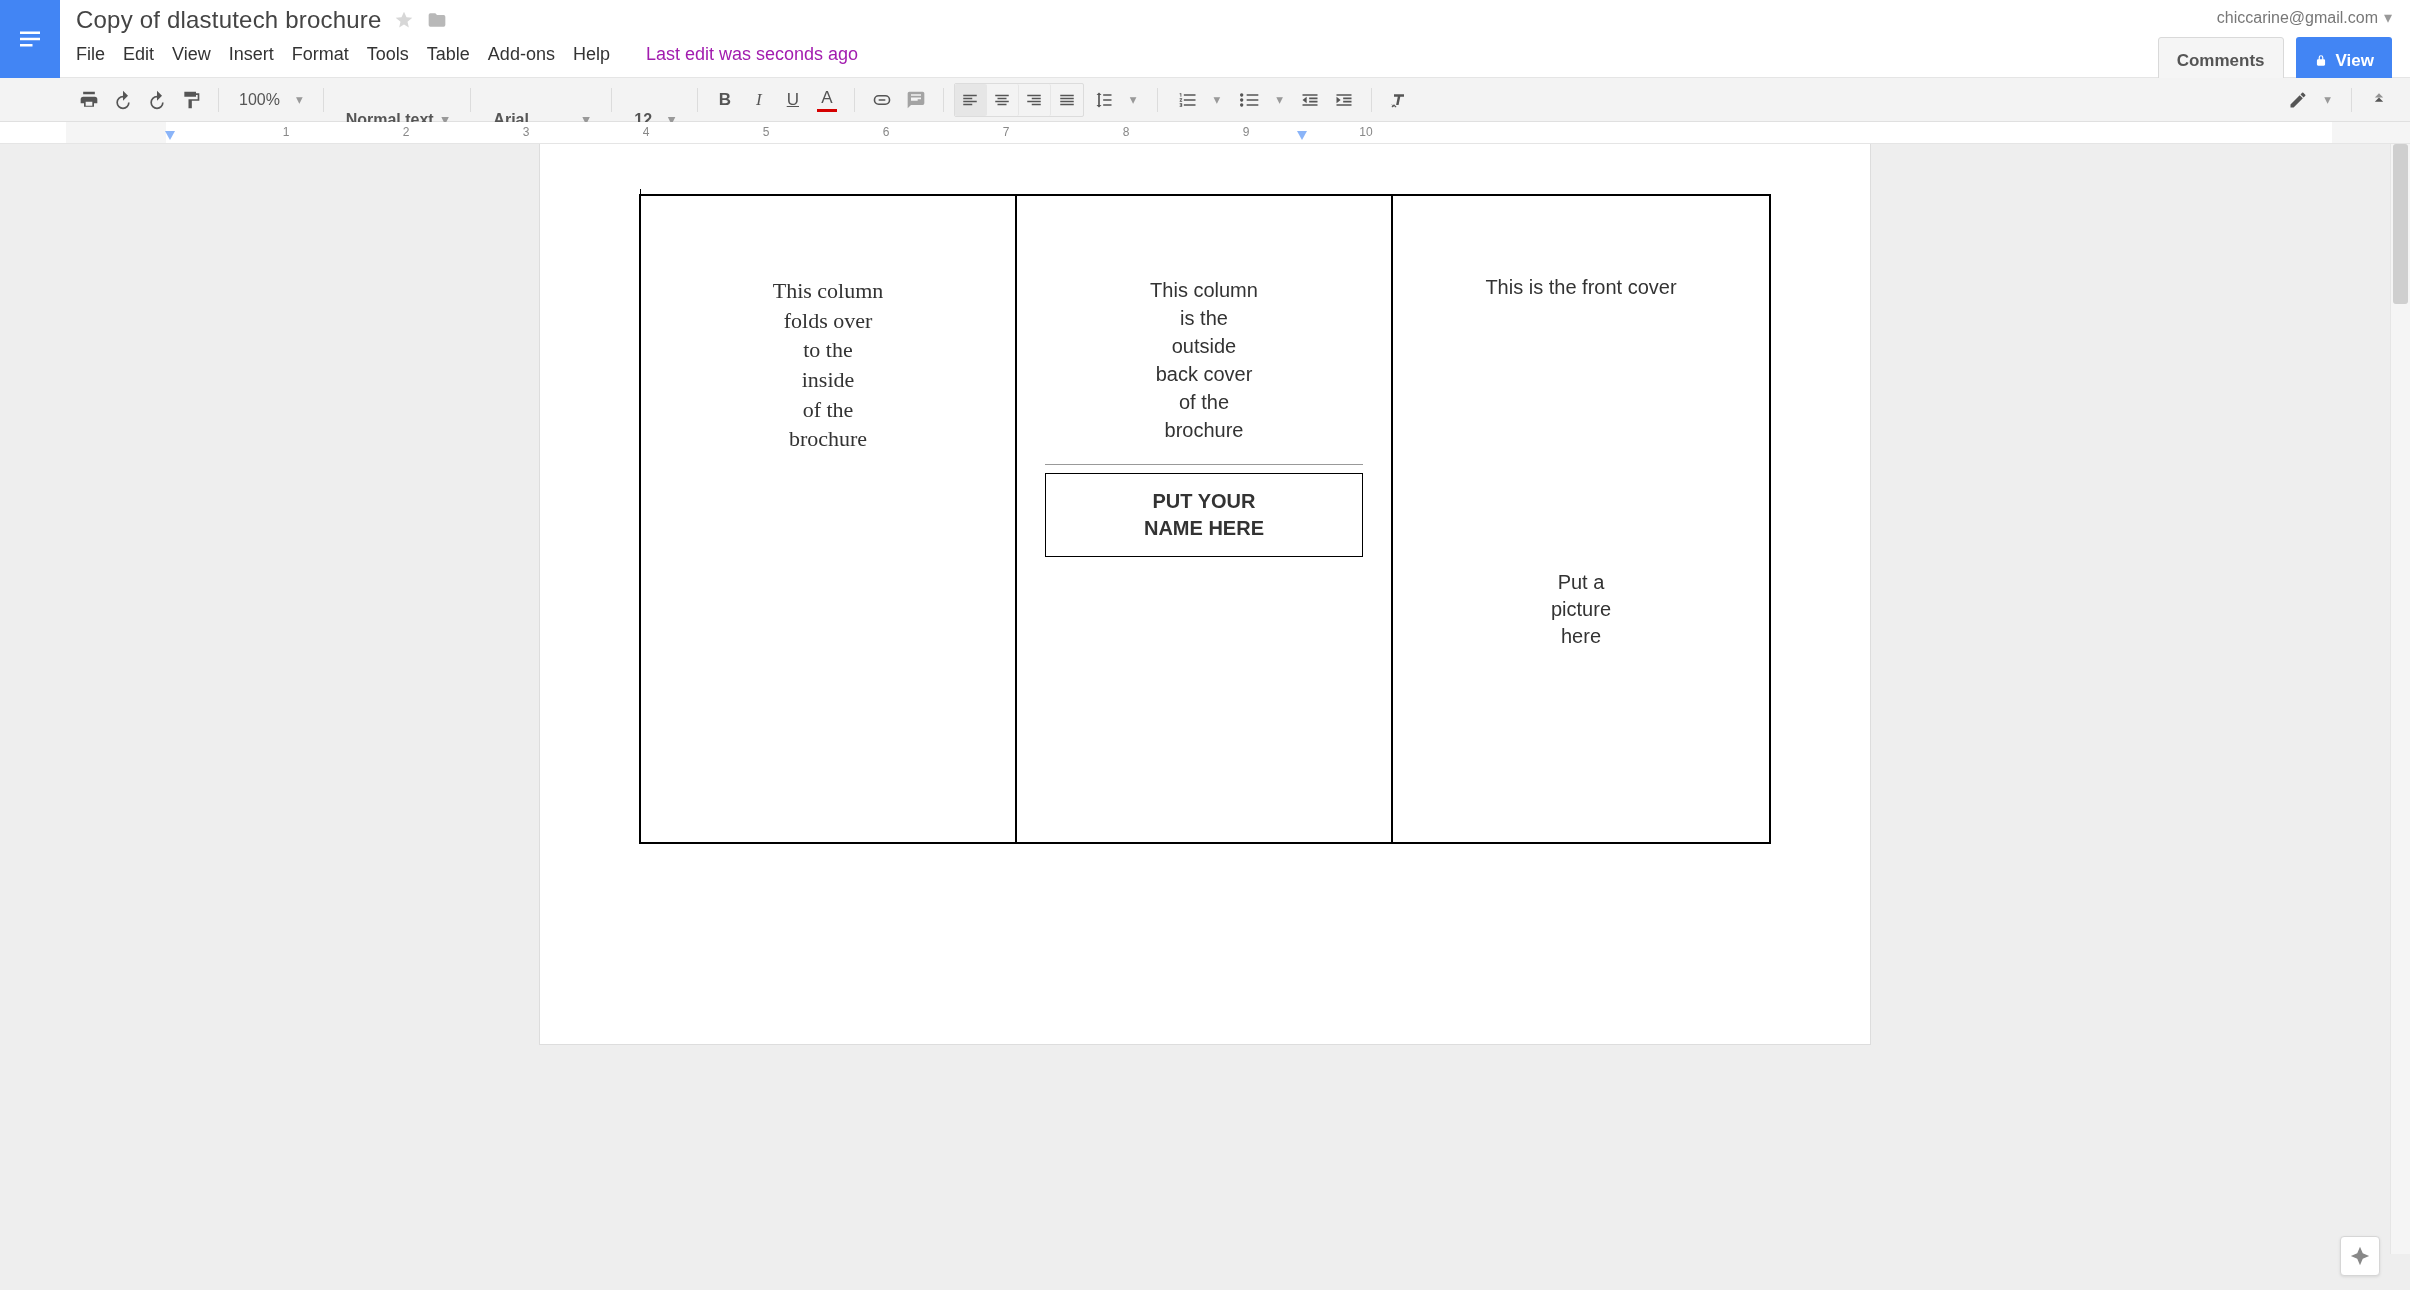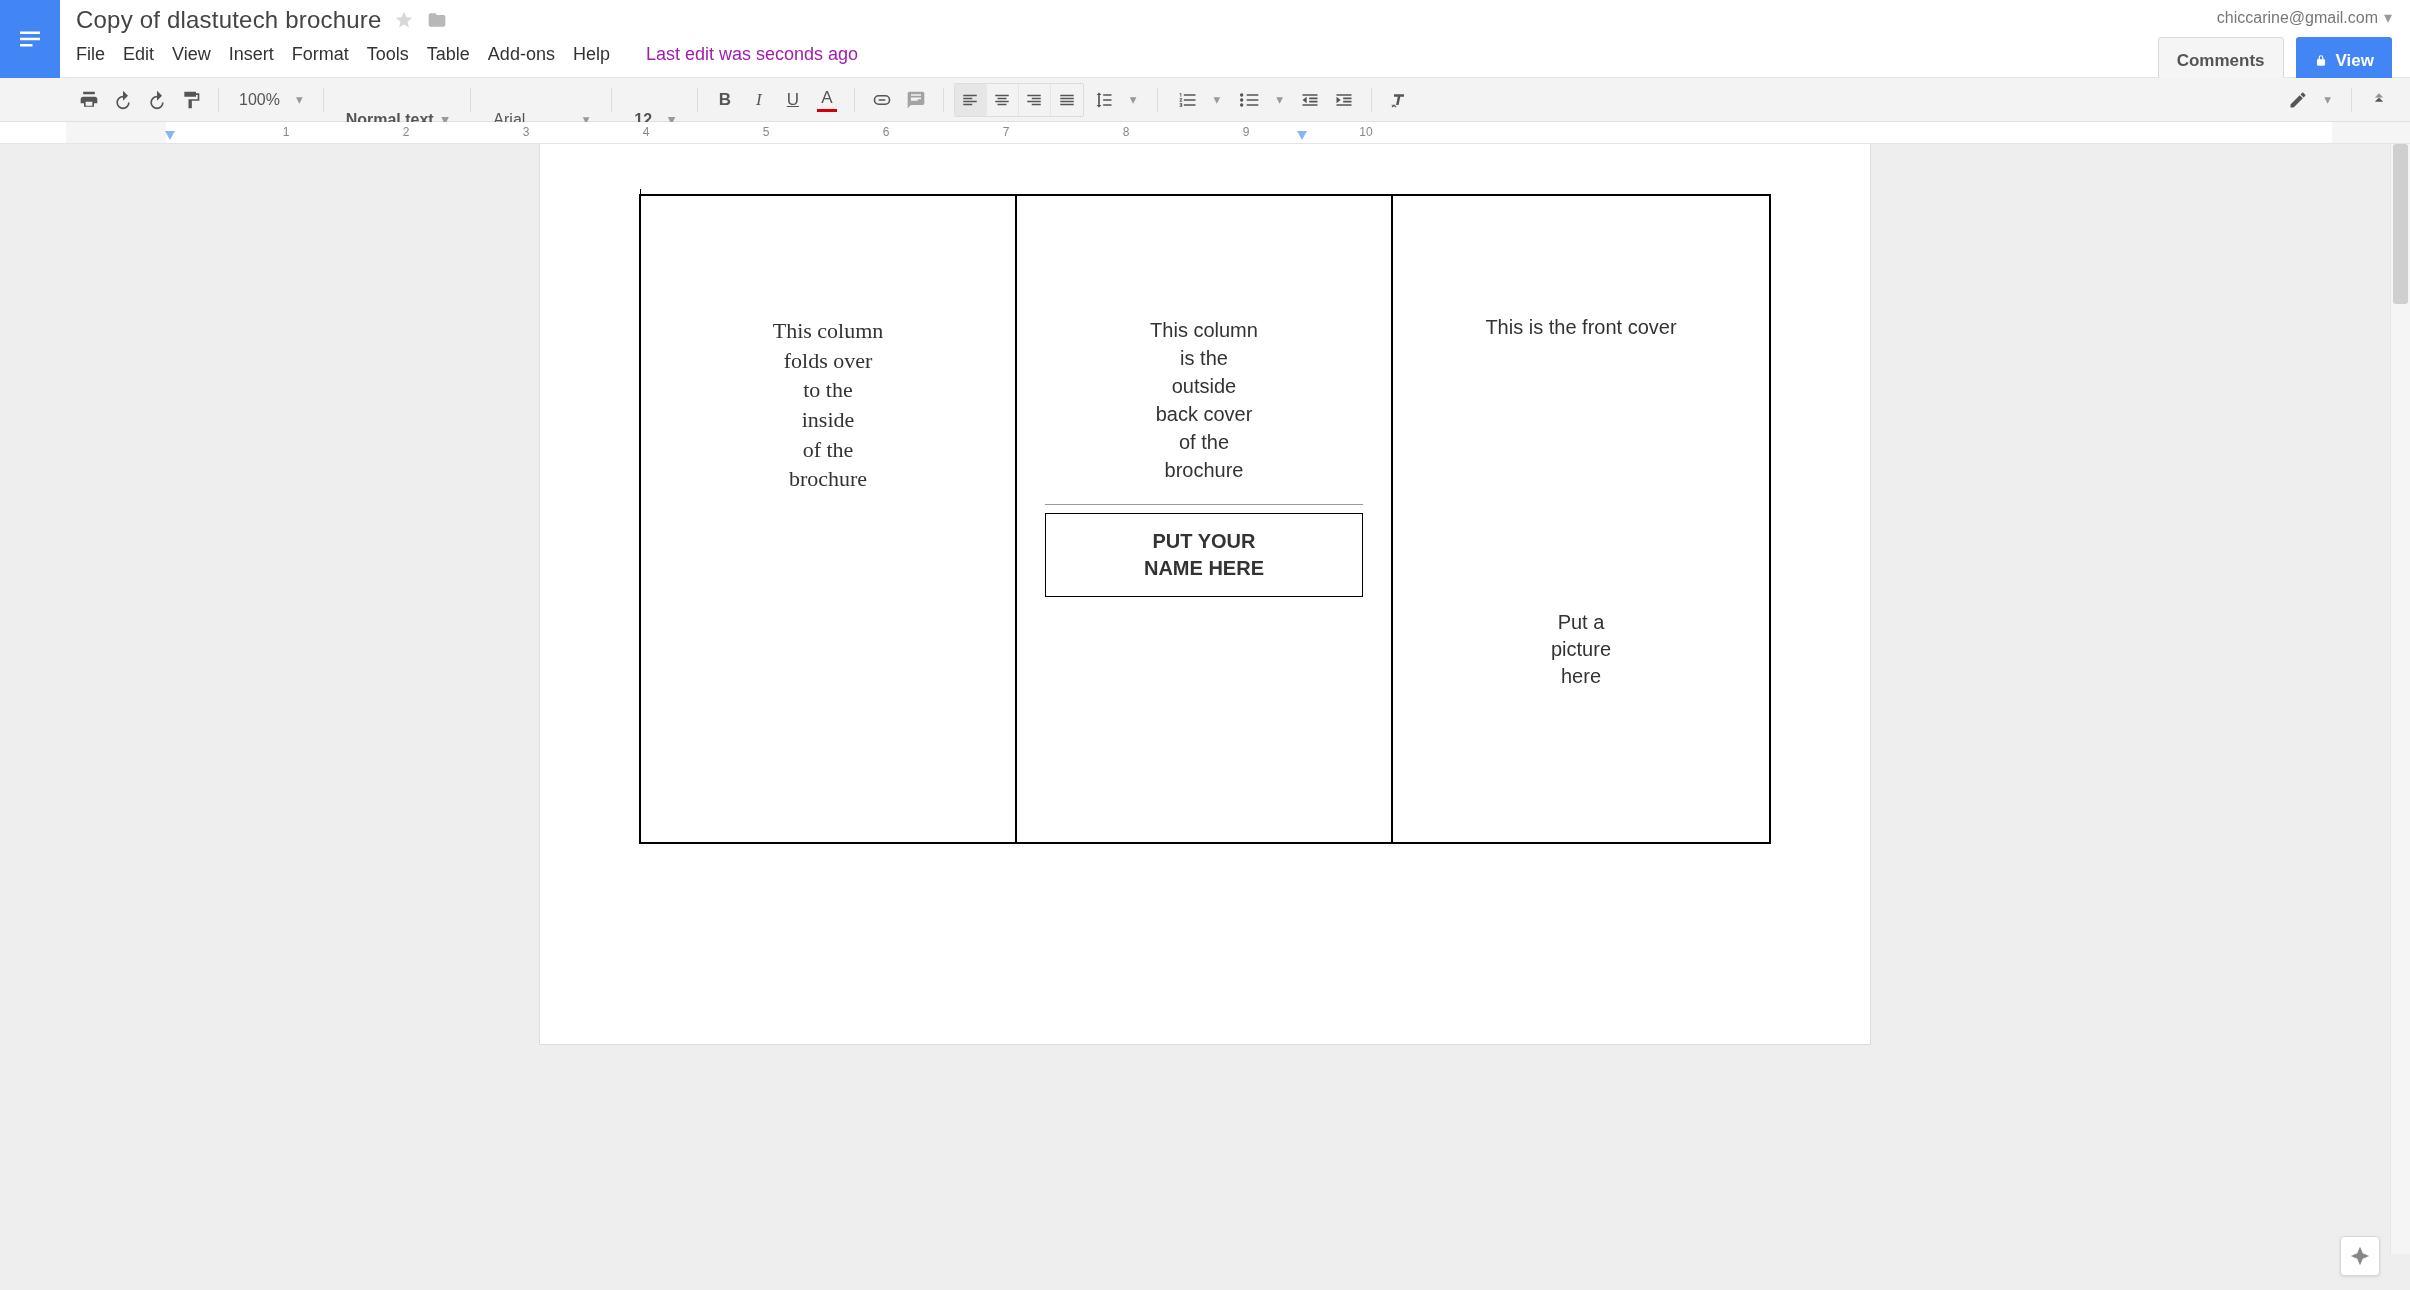--- a/index.html
+++ b/index.html
@@ -42,21 +42,21 @@
     display:flex; align-items:center; padding:0 14px;
   }
   .tool, .tool-sep { display:flex; align-items:center; justify-content:center; color:#555; }
   .tool { height:32px; min-width:34px; cursor:pointer; border-radius:2px; }
   .tool.wide { padding:0 10px; gap:8px; font-size:16px; }
   .tool svg { fill:#555; }
   .tool small.caret { color:#999; margin-left:8px; }
   .sep { width:1px; height:24px; background:#dcdcdc; margin:0 10px; }
 
   .tool.select { min-width:120px; justify-content:space-between; padding:0 12px; font-weight:700;margin-top:40px; }
-  .tool.select.font { min-width:120px; font-weight:400; }
+  .tool.select.font { min-width:120px; font-weight:700; }
   .tool.select.size { min-width:50px; text-align:center; justify-content:center; }
 
   .align-group { display:flex; border:1px solid #dcdcdc; border-radius:2px; overflow:hidden; }
   .align-group .tool { min-width:32px; border-right:1px solid #e6e6e6; }
   .align-group .tool:last-child { border-right:none; }
   .align-group .tool.active { background:#e6e6e6; }
 
   .spacer { flex:1; }
 
   
@@ -77,21 +77,21 @@
   .page {
     width:1330px; margin:0 auto; background:#fff; min-height:900px;
     box-shadow: 0 0 0 1px #ddd; position:relative; padding-top:50px;
   }
   .cursor { position:absolute; left:100px; top:45px; width:1px; height:26px; background:#000; }
 
   .brochure {
     display:grid; grid-template-columns: 1fr 1fr 1fr;
     border:2px solid #000; margin:0 auto; width:1132px; height:650px;
   }
-  .brochure .col { border-right:2px solid #000; padding:120px 28px 20px; text-align:center; }
+  .brochure .col { border-right:2px solid #000; padding:80px 28px 20px; text-align:center; }
   .brochure .col:last-child { border-right:none; }
   .col1-text { font-family: "Times New Roman", serif; font-size:22px; line-height:1.35; }
   .col2-text { font-size:20px; line-height:1.4; }
   .col2 hr { border:none; border-top:1px solid #999; margin:20px 0 8px; }
   .name-box { border:1.5px solid #000; padding:14px 6px; font-weight:700; font-size:20px; line-height:1.35; }
   .col3-top { font-size:20px; }
   .col3-pic { margin-top:270px; font-size:20px; line-height:1.35; }
 
   
   .vscroll { position:absolute; right:0; top:0; bottom:36px; width:20px; background:#f5f5f5; border-left:1px solid #e6e6e6; }

